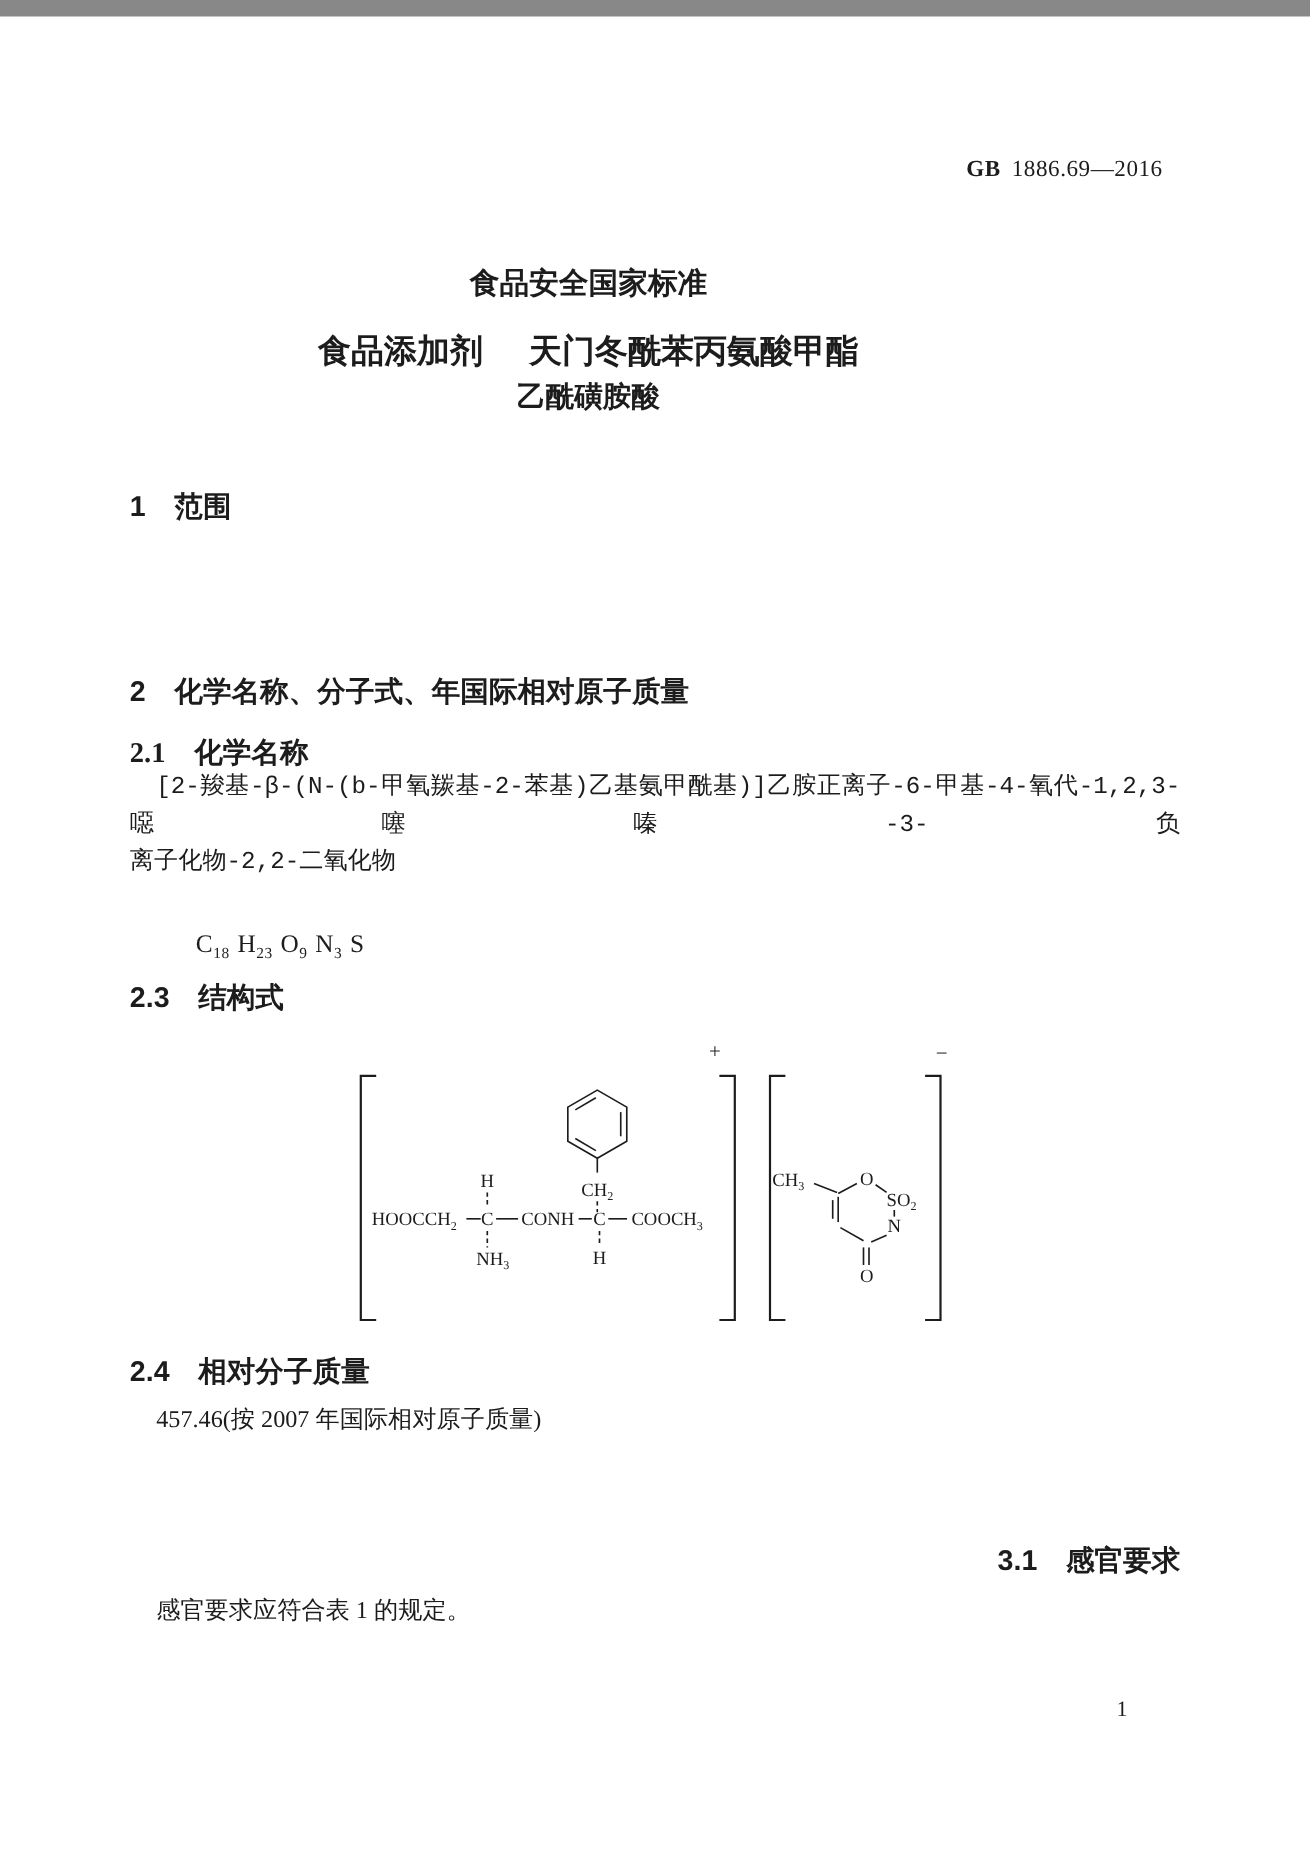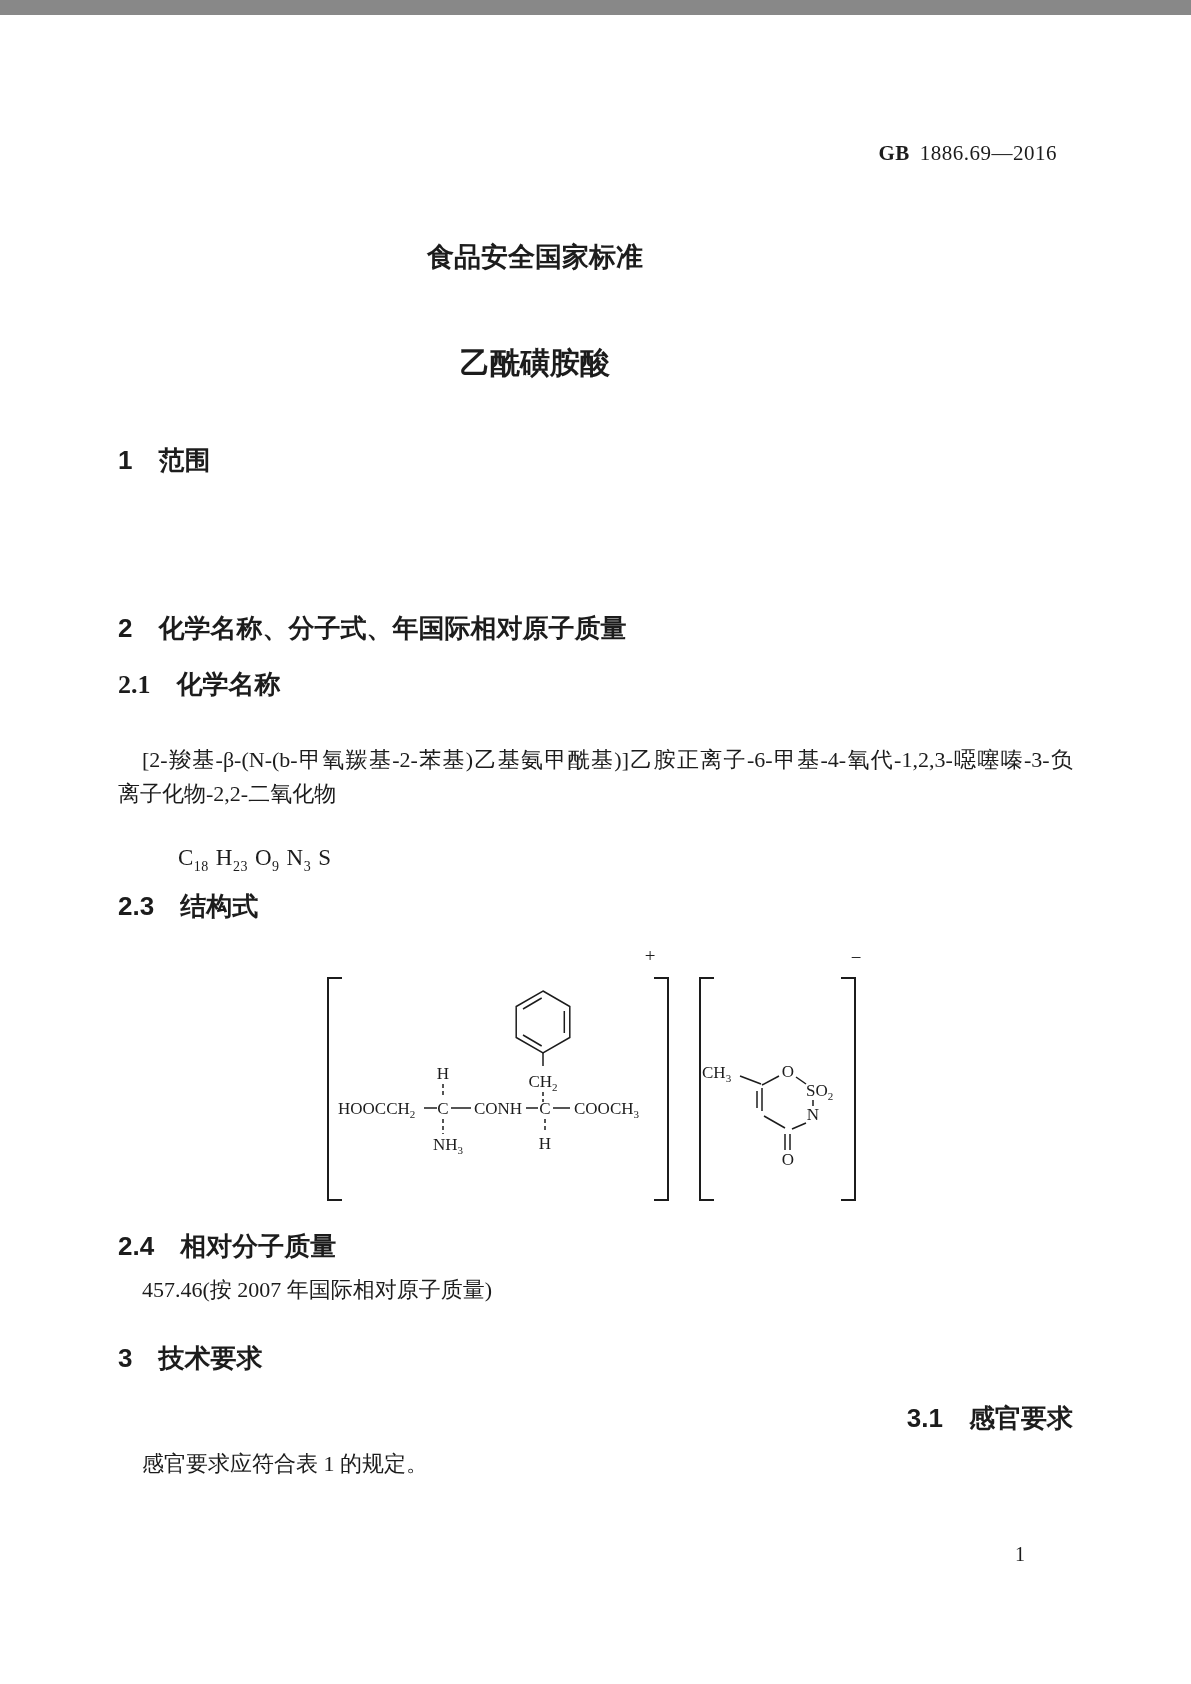--- a/index.html
+++ b/index.html
@@ -13,21 +13,21 @@
 
   .header-code {
     top:126px; right:134px; font-size:21px; letter-spacing:0.5px;
     font-family:"Liberation Serif", serif;
   }
   .header-code .pfx { font-weight:bold; margin-right:10px; }
 
   .title-block { left:35px; width:1000px; text-align:center; }
   .title1 { top:224px; font-size:27px; font-weight:bold; font-family:"Liberation Sans", sans-serif; }
   .title2 { top:284px; font-size:30px; font-weight:bold; font-family:"Liberation Sans", sans-serif; }
-  .title3 { top:328px; font-size:30px; font-weight:bold; font-family:Liberation Serif, serif; }
+  .title3 { top:328px; font-size:26px; font-weight:bold; font-family:Liberation Serif, serif; }
   .tgap { margin-left:42px; }
 
   .heading {
     left:118px; width:955px;
     font-size:26px; font-weight:bold;
     font-family:"Liberation Sans", sans-serif;
     white-space:nowrap;
   }
   .heading .hnum { margin-right:26px; }
 
@@ -57,34 +57,37 @@
 </head>
 <body>
 
 <div class="page">
 
   <div class="abs header-code">
     <span class="pfx">GB</span><span>1886.69—2016</span>
   </div>
 
   <div class="abs title-block title1">食品安全国家标准</div>
+  <div class="abs title-block title2">
+    <span>食品添加剂</span><span class="tgap">天门冬酰苯丙氨酸甲酯</span>
+  </div>
   <div class="abs title-block title3">乙酰磺胺酸</div>
 
   <div class="abs heading" style="top:428px;">
     <span class="hnum">1</span><span>范围</span>
   </div>
 
   <div class="abs heading" style="top:596px;">
     <span class="hnum">2</span><span>化学名称、分子式、年国际相对原子质量</span>
   </div>
 
   <div class="abs heading" style="top:652px;font-family:Liberation Serif, serif;">
     <span class="hnum">2.1</span><span>化学名称</span>
   </div>
-  <div class="abs para" style="top:728px;">
+  <div class="abs para" style="top:684px;font-family:Liberation Mono, monospace;">
     <div class="jline ind">[2-羧基-β-(N-(b-甲氧羰基-2-苯基)乙基氨甲酰基)]乙胺正离子-6-甲基-4-氧代-1,2,3-噁噻嗪-3-负</div>
     <div>离子化物-2,2-二氧化物</div>
   </div>
 
   <div class="abs formula-line" style="top:830px;">
     <span>C</span><sub>18</sub><span>H</span><sub>23</sub><span>O</span><sub>9</sub><span>N</span><sub>3</sub><span>S</span>
   </div>
 
   <div class="abs heading" style="top:874px;">
     <span class="hnum">2.3</span><span>结构式</span>
@@ -145,23 +148,20 @@
       <line class="bond" x1="490" y1="194" x2="490" y2="210"></line>
       <text x="488" y="225" text-anchor="middle">O</text>
     </svg>
   </div>
 
   <div class="abs heading" style="top:1214px;">
     <span class="hnum">2.4</span><span>相对分子质量</span>
   </div>
   <div class="abs para ind" style="top:1258px;">457.46(按 2007 年国际相对原子质量)</div>
 
-  <div class="abs heading" style="top:1326px;">
-    <span class="hnum">3</span><span>技术要求</span>
-  </div>
 
   <div class="abs heading" style="top:1386px;text-align:right;">
     <span class="hnum">3.1</span><span>感官要求</span>
   </div>
   <div class="abs para ind" style="top:1432px;">感官要求应符合表 1 的规定。</div>
 
   <div class="abs page-number">1</div>
 
 </div>
 

